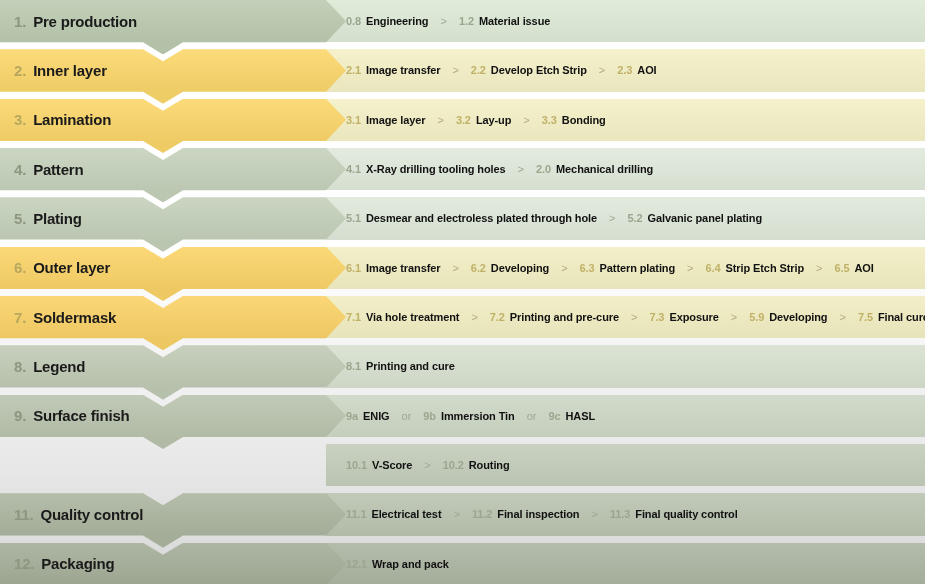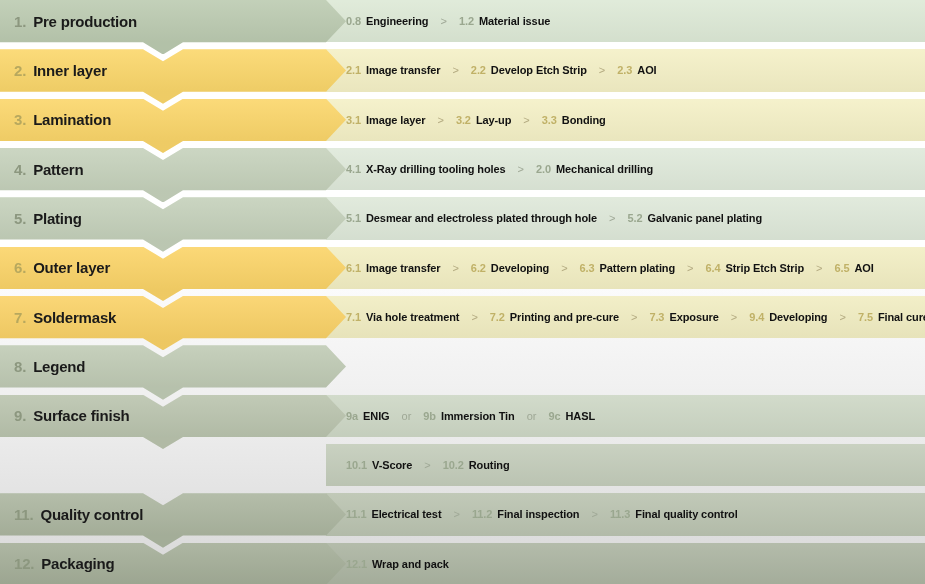--- a/index.html
+++ b/index.html
@@ -256,38 +256,46 @@
             <span class="step-id" style="color: rgb(192, 177, 103);">7.2</span>
             <span class="step-label">Printing and pre-cure</span>
           </span>
           <span class="sep" style="color: rgb(179, 170, 128);">&gt;</span>
           <span class="step">
             <span class="step-id" style="color: rgb(192, 177, 103);">7.3</span>
             <span class="step-label">Exposure</span>
           </span>
           <span class="sep" style="color: rgb(179, 170, 128);">&gt;</span>
           <span class="step">
-            <span class="step-id" style="color: rgb(192, 177, 103);">9.4</span>
+            <span class="step-id" style="color: rgb(192, 177, 103);">5.9</span>
             <span class="step-label">Developing</span>
           </span>
           <span class="sep" style="color: rgb(179, 170, 128);">&gt;</span>
           <span class="step">
             <span class="step-id" style="color: rgb(192, 177, 103);">7.5</span>
             <span class="step-label">Final cure</span>
           </span>
         </div>
     </div>
     <div class="band-left mid" style="background-color: rgb(250, 210, 103);">
       <div class="label-line">
         <span class="stage-num" style="color: rgb(183, 168, 94);">7.</span>
         <span class="stage-title">Soldermask</span>
       </div>
     </div>
   </div>
     <div class="row" style="top: 345.31px;">
+    <div class="band-right" style="background-color: rgb(215, 224, 207);">
+      <div class="steps">
+          <span class="step">
+            <span class="step-id" style="color: rgb(154, 167, 143);">8.1</span>
+            <span class="step-label">Printing and cure</span>
+          </span>
+        </div>
+    </div>
     <div class="band-left mid" style="background-color: rgb(192, 203, 181);">
       <div class="label-line">
         <span class="stage-num" style="color: rgb(140, 151, 127);">8.</span>
         <span class="stage-title">Legend</span>
       </div>
     </div>
   </div>
     <div class="row" style="top: 394.64px;">
     <div class="band-right" style="background-color: rgb(205, 215, 197);">
       <div class="steps">

